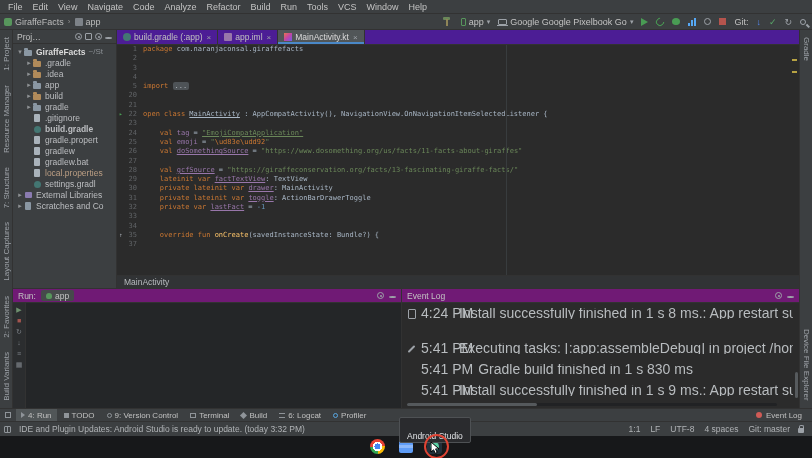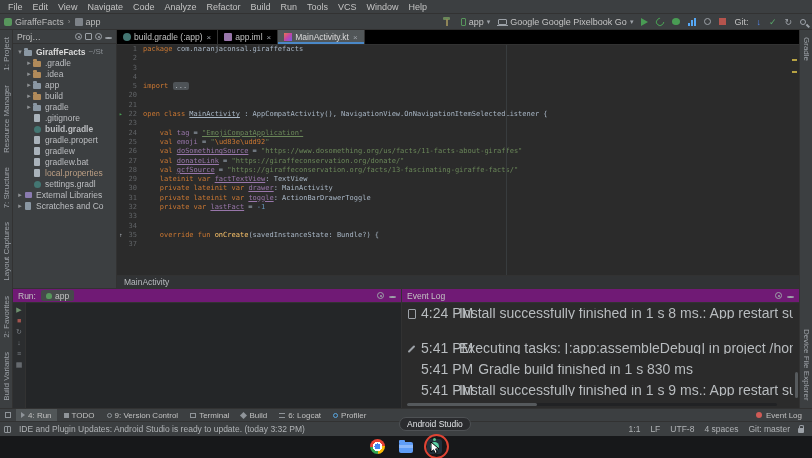--- a/index.html
+++ b/index.html
@@ -74,21 +74,21 @@
   .ticn.folder::before,.ticn.folder::after{background:#8a97a3}
   .ticn.folder-ex::before,.ticn.folder-ex::after{background:#b08a5a}
   .ticn.folder-app::before,.ticn.folder-app::after{background:#8a97a3}
   .ticn.file::after{content:"";position:absolute;left:1px;top:0;width:6px;height:8px;background:#a9b2ba;border-radius:1px}
   .ticn.gradle-file::after{content:"";position:absolute;left:1px;top:1px;width:7px;height:7px;background:#437672;border-radius:50%}
   .ticn.lib::after{content:"";position:absolute;left:1px;top:1px;width:7px;height:6px;background:#8a7bb0;border-radius:1px}
   .ticn.scratch::after{content:"";position:absolute;left:1px;top:0;width:6px;height:8px;background:#8a97a3;border-radius:1px}
   .tsuf{color:#8a8f94;margin-left:3px;font-size:8px}
 
   
-  .tabstrip{position:absolute;left:117px;top:30px;width:682px;height:15px;background:#000000;
+  .tabstrip{position:absolute;left:117px;top:30px;width:682px;height:15px;background:#4c1d95;
     border-bottom:1px solid #323232;display:flex}
   .tab{display:flex;align-items:center;gap:3px;padding:0 6px;font-size:8.5px;color:#c0c0c0;
     border-right:1px solid #323232;position:relative}
   .tab.active{background:#515658;color:#dadada}
   .tab.active::after{content:"";position:absolute;left:0;right:0;bottom:0;height:2px;background:#4a88c7}
   .fi{width:8px;height:8px;display:inline-block}
   .gradle-icon{background:#437672;border-radius:50%}
   .iml-icon{background:#9876aa;border-radius:1px}
   .kotlin-icon{background:linear-gradient(135deg,#e8744f 0%,#c144a6 50%,#6d5de8 100%)}
   .tclose{color:#9da2a8;font-size:8px;margin-left:1px}
@@ -180,22 +180,22 @@
       conic-gradient(#ea4335 0 25%, #fbbc05 25% 50%, #34a853 50% 75%, #ea4335 75% 100%)}
   .files-ic{width:14px;height:11px;background:#5f9df7;border-radius:2px;position:relative;margin-top:2px}
   .files-ic::before{content:"";position:absolute;top:-2px;left:0;width:6px;height:3px;background:#5f9df7;border-radius:1px 1px 0 0}
   .files-ic::after{content:"";position:absolute;left:0;right:0;top:3px;height:3px;background:#8cb8fa}
   .studio-ic{width:15px;height:15px;border-radius:3px;background:#22303a;position:relative}
   .studio-ic::after{content:"";position:absolute;left:3px;top:3px;width:9px;height:9px;border-radius:50%;
     background:conic-gradient(#5bd0a4 0 40%, #3aa3db 40% 75%, #5bd0a4 75% 100%)}
   .studio-ic::before{content:"";position:absolute;left:6px;top:-1px;width:3px;height:3px;background:#57c48a;border-radius:50%;z-index:2}
 
   
-  .ttip{position:absolute;left:399px;top:417px;height:14px;line-height:13px;padding:0 7px;background:#2a2b2e;
-    border:1px solid #4e5154;border-radius:7px;color:#e2e4e7;font-size:8.5px;z-index:25;white-space:nowrap}
+  .ttip{position:absolute;left:399px;top:417px;height:14px;line-height:13px;padding:12px 7px;background:#2a2b2e;
+    border:1px solid #4e5154;border-radius:2px;color:#e2e4e7;font-size:8.5px;z-index:25;white-space:nowrap}
   .ring{position:absolute;left:424px;top:434px;width:25px;height:25px;border:2px solid #e04434;border-radius:50%;z-index:30}
   .cursor{position:absolute;left:430px;top:441px;z-index:40}
 </style>
 </head>
 <body>
 
 <div id="screen">
 
   <div class="menubar">
       <span class="mi">File</span>
@@ -431,21 +431,20 @@
         <div class="cl">
           <span class="ln">25</span>
           <span class="ct"><span class="seg pl">    </span><span class="seg kw">val </span><span class="seg prop">emoji</span><span class="seg pl"> = </span><span class="seg str">"</span><span class="seg kw">\ud83e\udd92</span><span class="seg str">"</span></span>
         </div>
         <div class="cl">
           <span class="ln">26</span>
           <span class="ct"><span class="seg pl">    </span><span class="seg kw">val </span><span class="seg prop u">doSomethingSource</span><span class="seg pl"> = </span><span class="seg str">"https://www.dosomething.org/us/facts/11-facts-about-giraffes"</span></span>
         </div>
         <div class="cl">
           <span class="ln">27</span>
-          <span class="ct"><span class="seg pl">    </span><span class="seg kw">val </span><span class="seg prop u">donateLink</span><span class="seg pl"> = </span><span class="seg str">"https://giraffeconservation.org/donate/"</span></span>
         </div>
         <div class="cl">
           <span class="ln">28</span>
           <span class="ct"><span class="seg pl">    </span><span class="seg kw">val </span><span class="seg prop u">gcfSource</span><span class="seg pl"> = </span><span class="seg str">"https://giraffeconservation.org/facts/13-fascinating-giraffe-facts/"</span></span>
         </div>
         <div class="cl">
           <span class="ln">29</span>
           <span class="ct"><span class="seg pl">    </span><span class="seg kw">lateinit var </span><span class="seg prop u">factTextView</span><span class="seg pl">: TextView</span></span>
         </div>
         <div class="cl">

